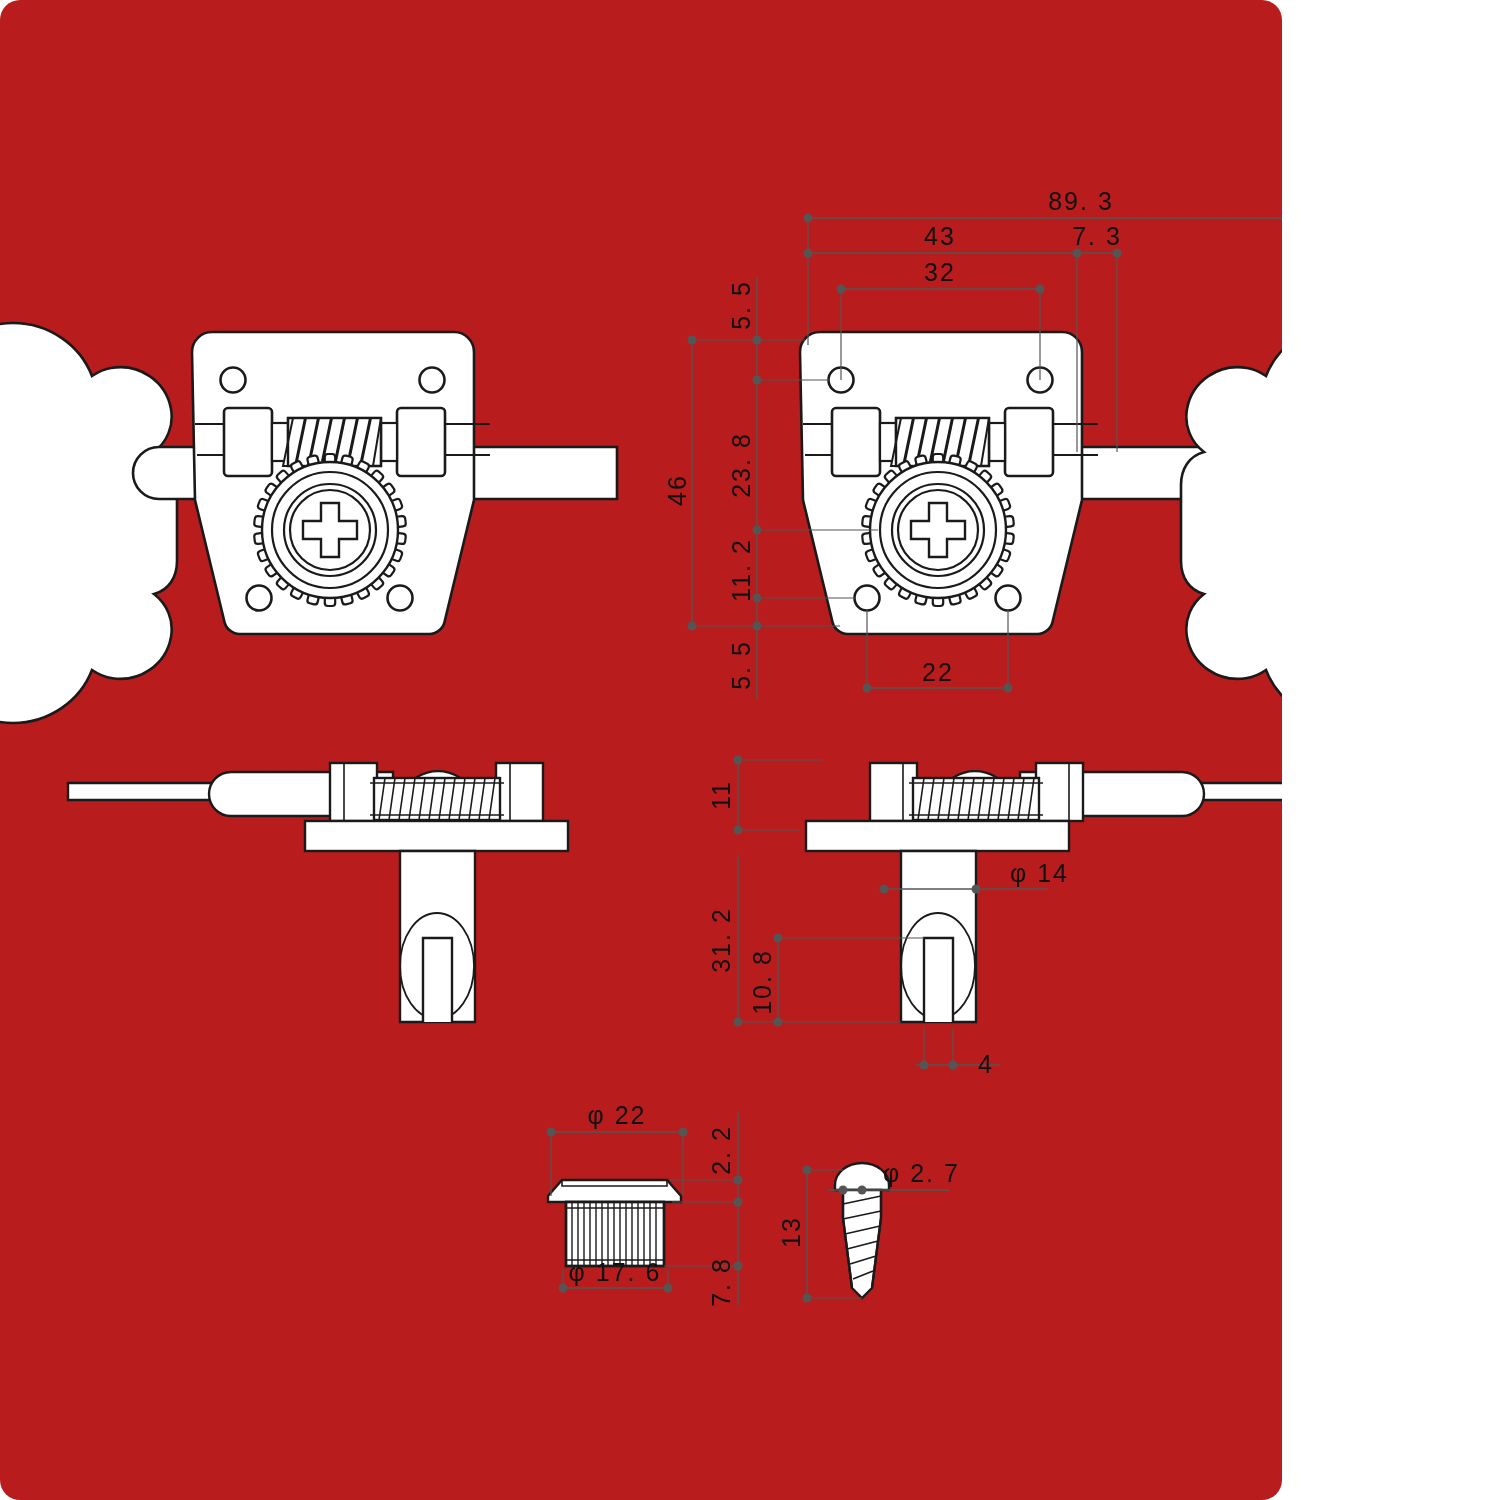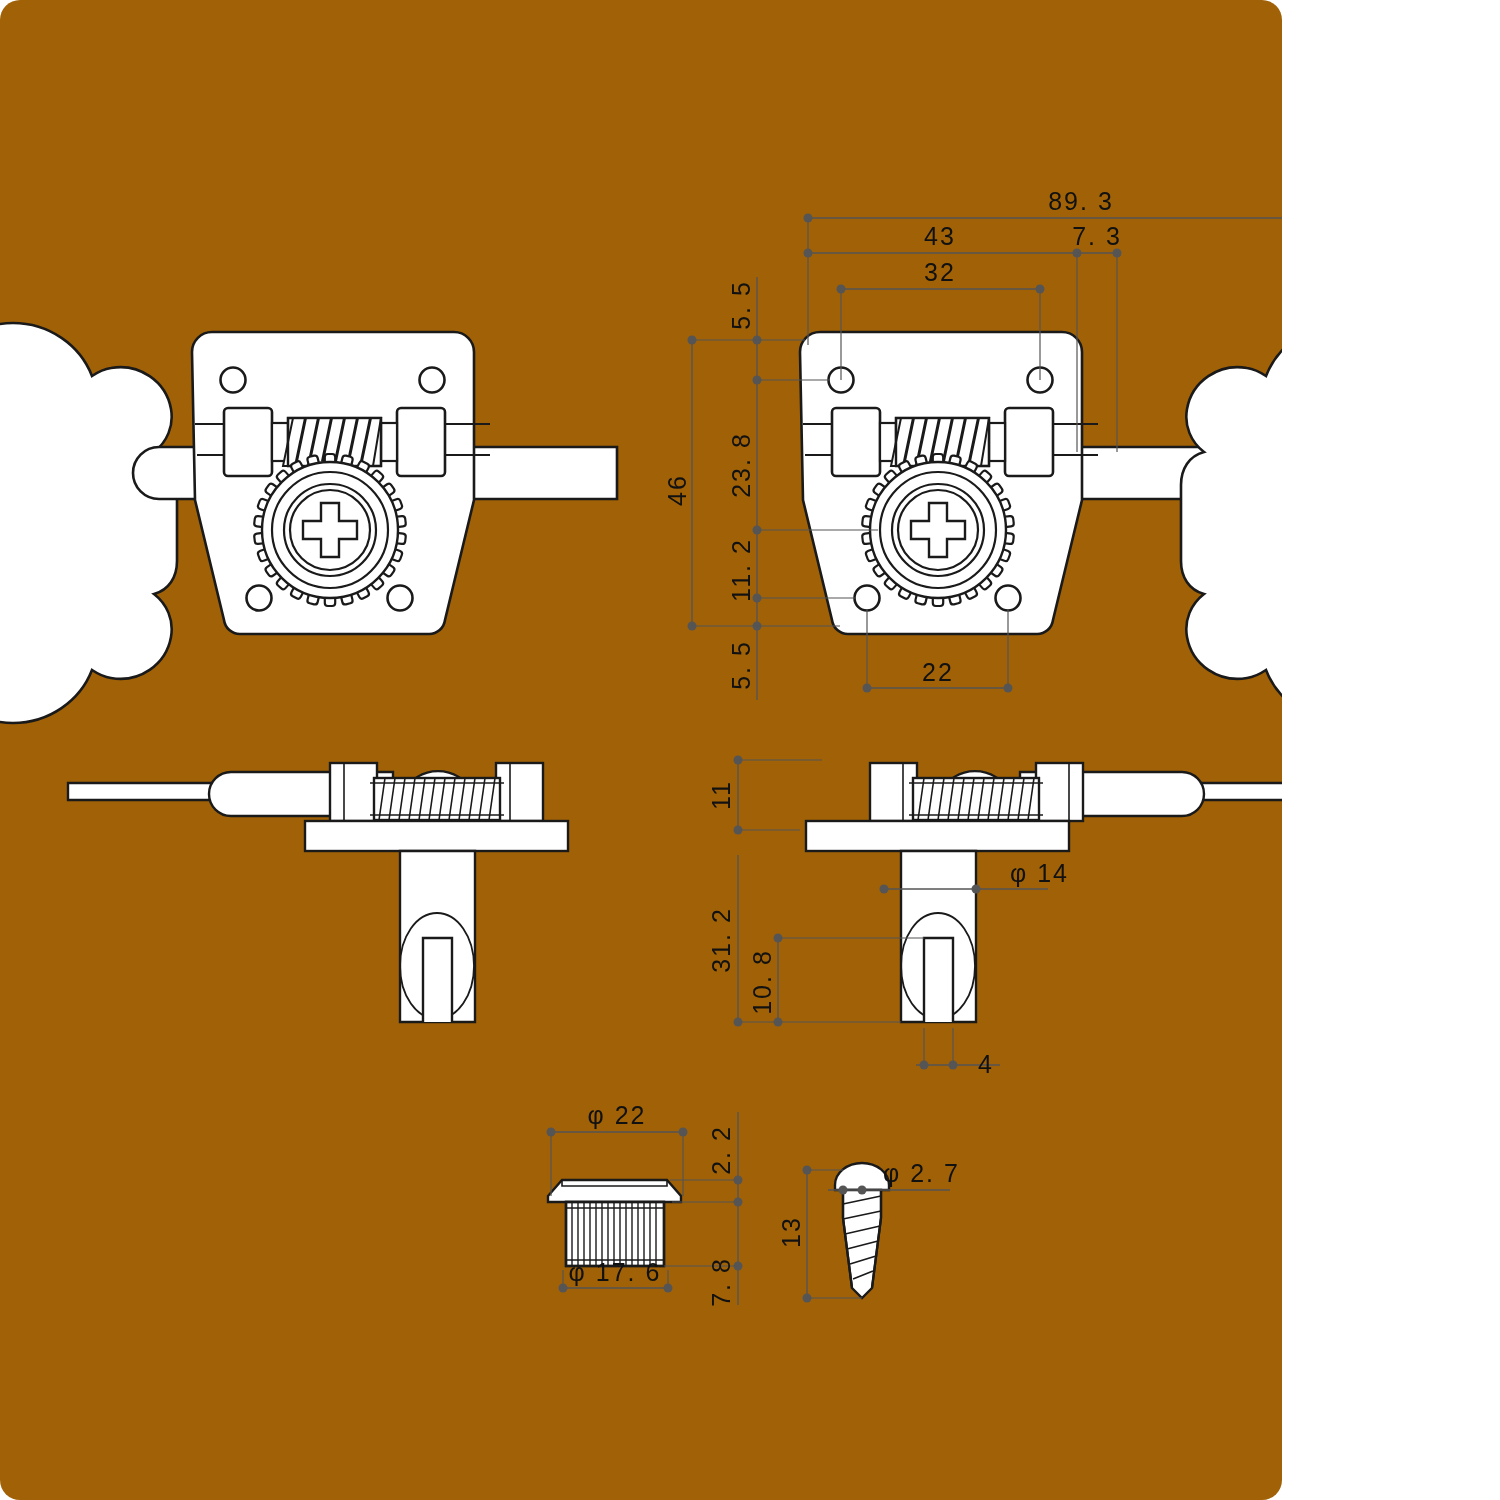--- a/index.html
+++ b/index.html
@@ -1,17 +1,17 @@
 <!DOCTYPE html>
 <html><head>
 <meta charset="utf-8">
 <style>
   html,body{margin:0;padding:0;background:#ffffff;}
   body{width:1500px;height:1500px;font-family:"Liberation Sans",sans-serif;}
-  #stage{position:relative;width:1282px;height:1500px;overflow:hidden;background:#a16207;border-radius:20px;}
+  #stage{position:relative;width:1282px;height:1500px;overflow:hidden;background:#b91c1c;border-radius:20px;}
   svg{display:block;}
   .dimtxt{font-family:"Liberation Sans",sans-serif;font-size:25px;fill:#111;letter-spacing:2px;}
 </style>
 </head>
 <body>
 
 <div id="stage">
 <svg width="1500" height="1500" viewBox="0 0 1500 1500" shape-rendering="geometricPrecision">
 
   <defs>

